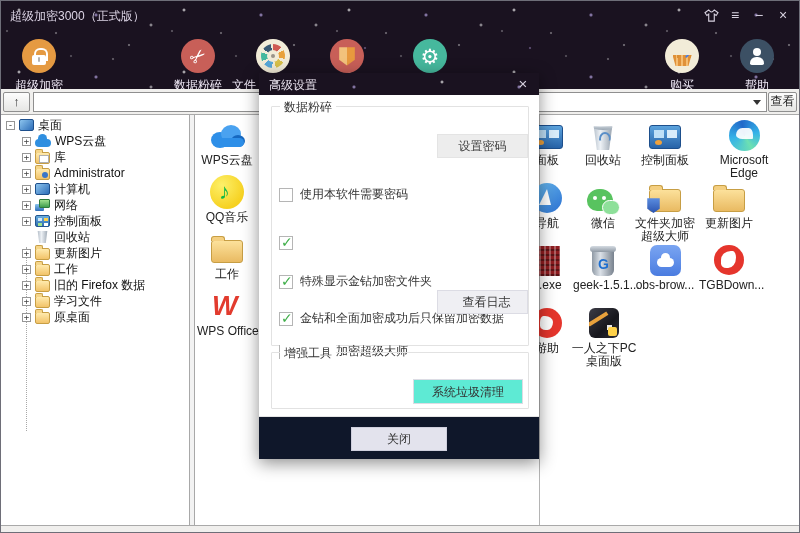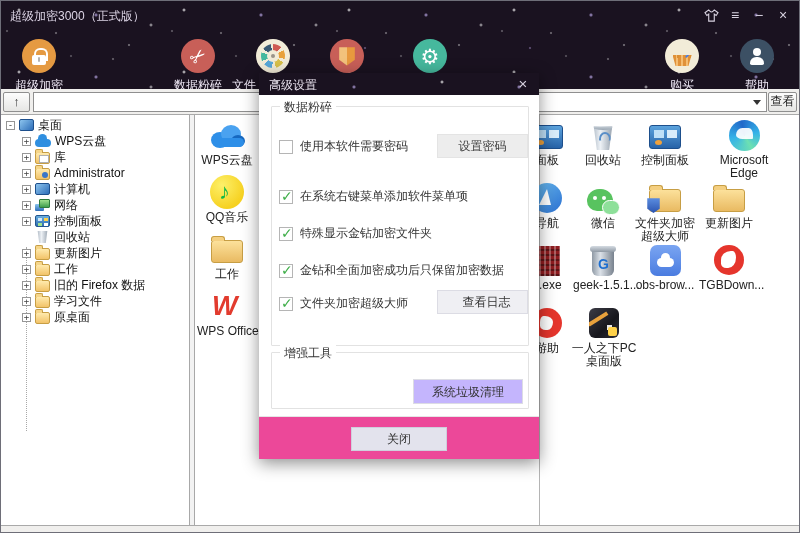--- a/index.html
+++ b/index.html
@@ -191,34 +191,34 @@
   
   #dialog { position:absolute; left:258px; top:72px; width:280px; height:386px; z-index:10;
       background:#fff; box-shadow:0 4px 16px rgba(0,0,0,.45); }
   #dlg-title { position:absolute; left:0; top:0; width:100%; height:22px; }
   #dlg-title-text { position:absolute; left:10px; top:4px; color:#e8e2ee; font-size:12px; }
   #dlg-close { position:absolute; right:8px; top:2px; color:#d8d2e0; font-size:15px; width:16px; text-align:center; }
   .group { position:absolute; border:1px solid #e2e2e2; border-radius:1px; }
   .group-label { position:absolute; top:-8px; left:8px; background:#fff; padding:0 4px; color:#333; }
   #group-soft { left:12px; top:33px; width:258px; height:240px; }
   #group-tools { left:12px; top:279px; width:258px; height:57px; }
-  .cbrow { position:absolute; left:20px; display:flex; align-items:center; }
+  .cbrow { position:absolute; left:20px; display:flex; align-items:center;margin-top:48px; }
   .cb { position:relative; width:14px; height:14px; background:#fff; border:1px solid #b5b5b5; flex:none; }
   .cb.on::after { content:"\2713"; position:absolute; left:1px; top:-3px; color:#3fae49;
       font-size:14px; font-weight:bold; }
   .cbl { margin-left:7px; color:#333; }
   .dbtn { position:absolute; background:#efeff3; border:1px solid #dcdce4; color:#333; font-size:12px;
       font-family:inherit; text-align:center; }
   .dbtn.disabled { background:#ededed; border-color:#e4e4e4; color:#404040;text-align:center; }
   #btn-setpwd { left:178px; top:61px; width:91px; height:24px; }
   #btn-viewlog { left:178px; top:217px; width:91px; height:24px;padding-left:8px; }
   #btn-opt { left:16px; top:306px; width:110px; height:25px; background:#eaeaf0; }
-  #btn-clean { left:154px; top:306px; width:110px; height:25px; background:#c4b5fd; }
+  #btn-clean { left:154px; top:306px; width:110px; height:25px; background:#5eead4; }
   #dlg-footer { position:absolute; left:0; top:343px; width:100%; height:43px;
-      background:#ec4899; border-top:1px solid #e5e5e5; }
+      background:#0f172a; border-top:1px solid #e5e5e5; }
   #btn-close-dlg { left:92px; top:10px; width:96px; height:24px; background:#e3e3ed; border-color:#cfcfdd; }
   button { line-height:1; }
 </style>
 </head>
 <body>
 
 <div id="app">
 
   <div id="header" class="starbg">
     <div id="titlebar">
@@ -486,21 +486,20 @@
     </div>
 
     <div class="cbrow" style="top:65px">
       <span class="cb"></span>
       <span class="cbl">使用本软件需要密码</span>
     </div>
     <button class="dbtn disabled" id="btn-setpwd">设置密码</button>
 
     <div class="cbrow" style="top:115px">
       <span class="cb on"></span>
-      <span class="cbl">在系统右键菜单添加软件菜单项</span>
     </div>
     <div class="cbrow" style="top:189px">
       <span class="cb on"></span>
       <span class="cbl">金钻和全面加密成功后只保留加密数据</span>
     </div>
     <div class="cbrow" style="top:152px">
       <span class="cb on"></span>
       <span class="cbl">特殊显示金钻加密文件夹</span>
     </div>
     <div class="cbrow" style="top:222px">

